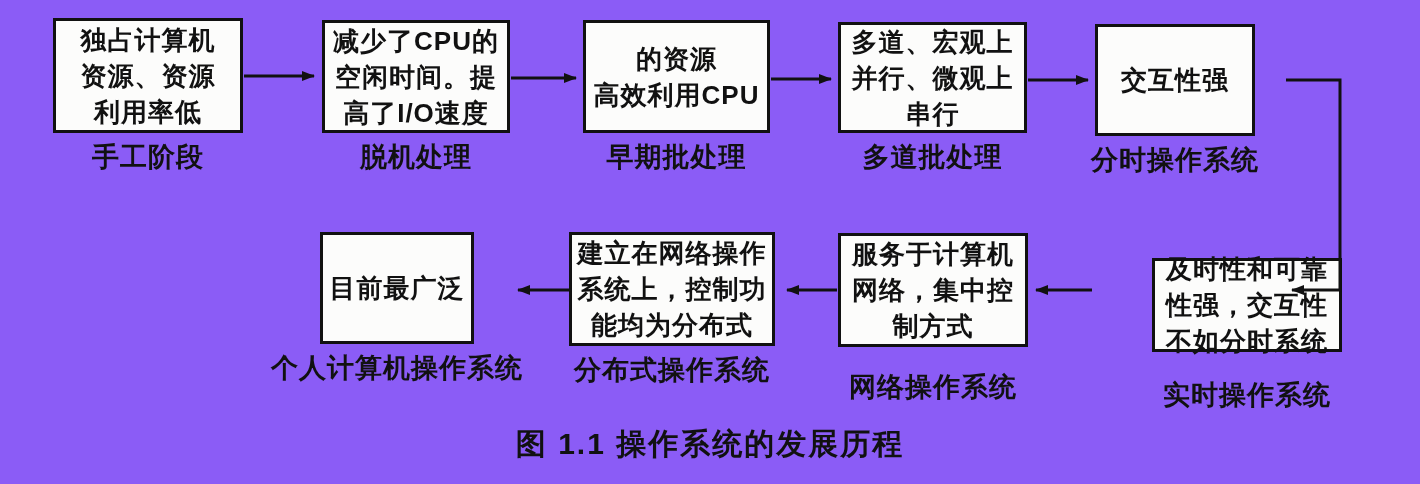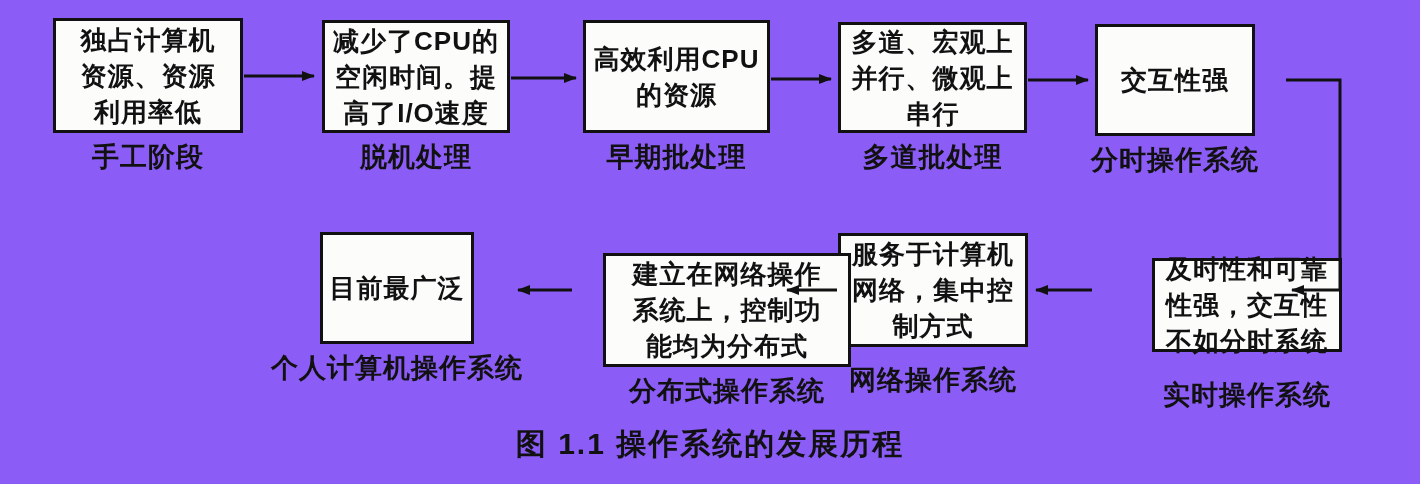--- a/index.html
+++ b/index.html
@@ -82,22 +82,22 @@
     <div class="box">
       <div>减少了CPU的</div>
       <div>空闲时间。提</div>
       <div>高了I/O速度</div>
     </div>
     <div class="node-label" style="top:119px;">脱机处理</div>
   </div>
 
   <div class="node" style="left:583px; top:20px; width:187px; height:113px;">
     <div class="box">
+      <div>的资源</div>
       <div>高效利用CPU</div>
-      <div>的资源</div>
     </div>
     <div class="node-label" style="top:119px;">早期批处理</div>
   </div>
 
   <div class="node" style="left:838px; top:22px; width:189px; height:111px;border-radius:20px;">
     <div class="box">
       <div>多道、宏观上</div>
       <div>并行、微观上</div>
       <div>串行</div>
     </div>
@@ -119,24 +119,24 @@
     </div>
     <div class="node-label" style="top:119px;">实时操作系统</div>
   </div>
 
   <div class="node" style="left:838px; top:233px; width:190px; height:114px;">
     <div class="box">
       <div>服务于计算机</div>
       <div>网络，集中控</div>
       <div>制方式</div>
     </div>
-    <div class="node-label" style="top:129px;">网络操作系统</div>
+    <div class="node-label" style="top:136px;">网络操作系统</div>
   </div>
 
-  <div class="node" style="left:603px; top:232px; width:248px; height:114px;margin-top:21px;">
+  <div class="node" style="left:569px; top:232px; width:206px; height:114px;">
     <div class="box">
       <div>建立在网络操作</div>
       <div>系统上，控制功</div>
       <div>能均为分布式</div>
     </div>
     <div class="node-label" style="top:120px;">分布式操作系统</div>
   </div>
 
   <div class="node" style="left:320px; top:232px; width:154px; height:112px;">
     <div class="box">

